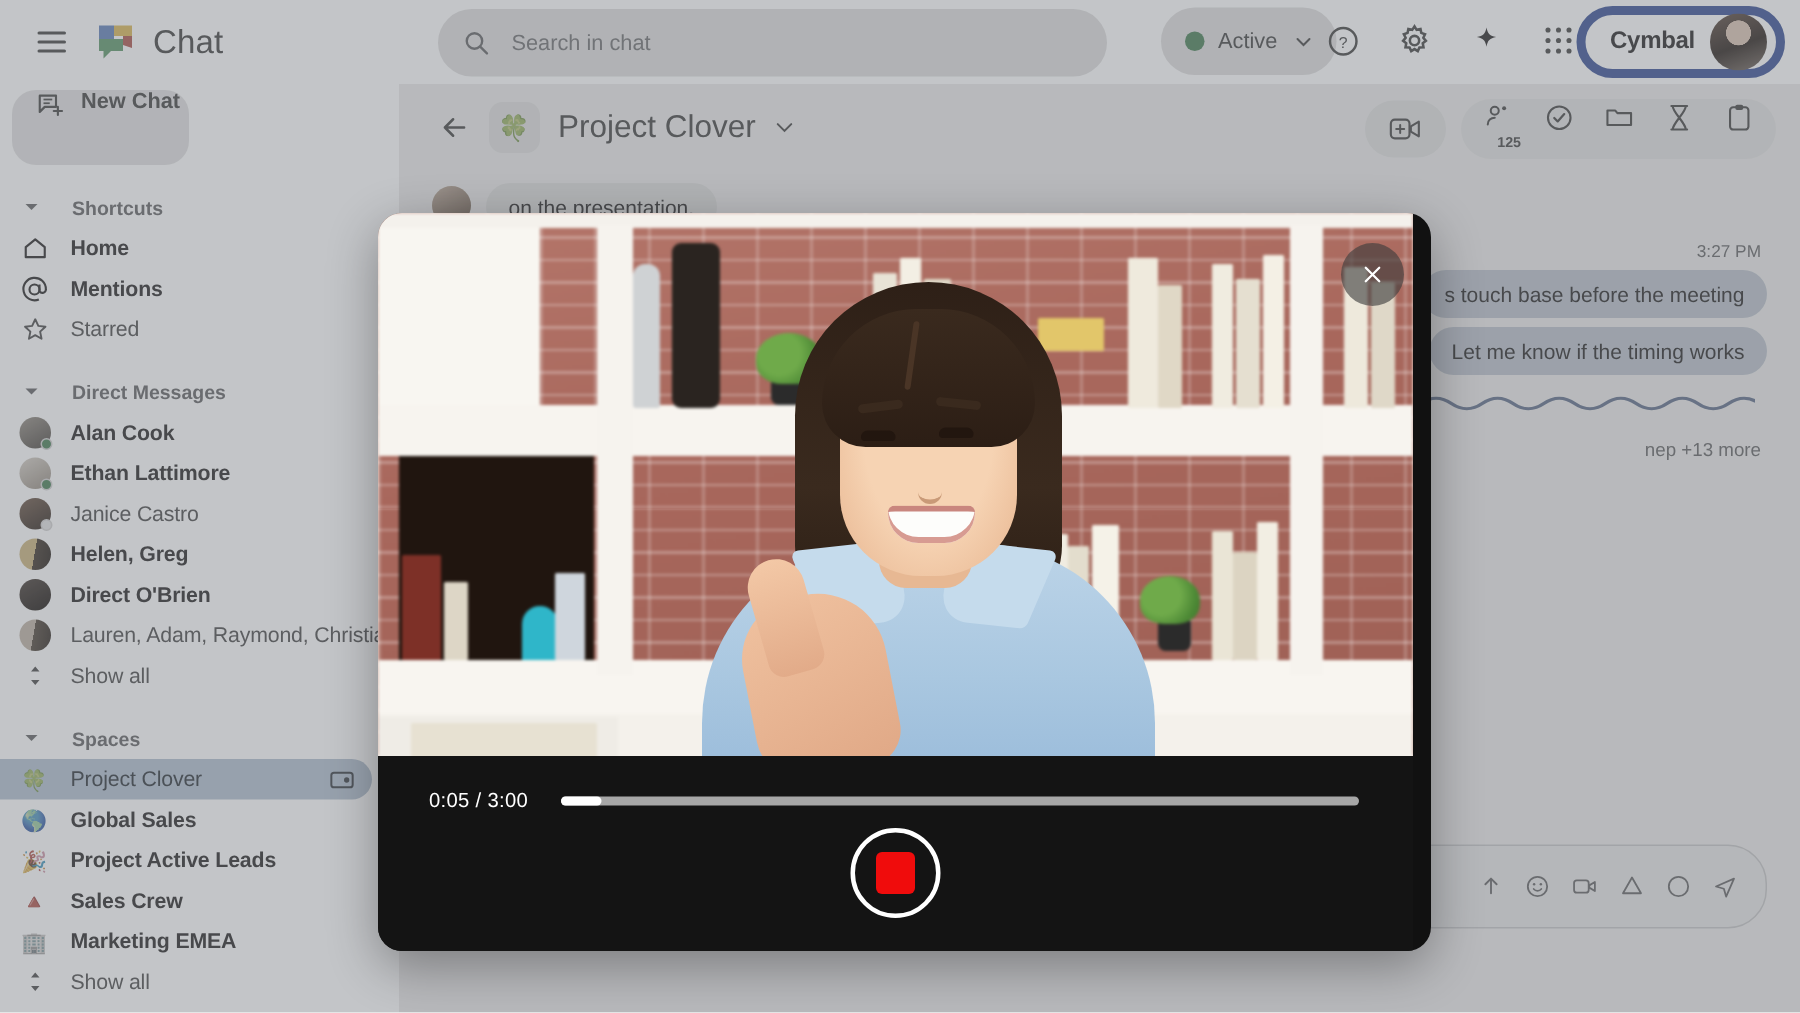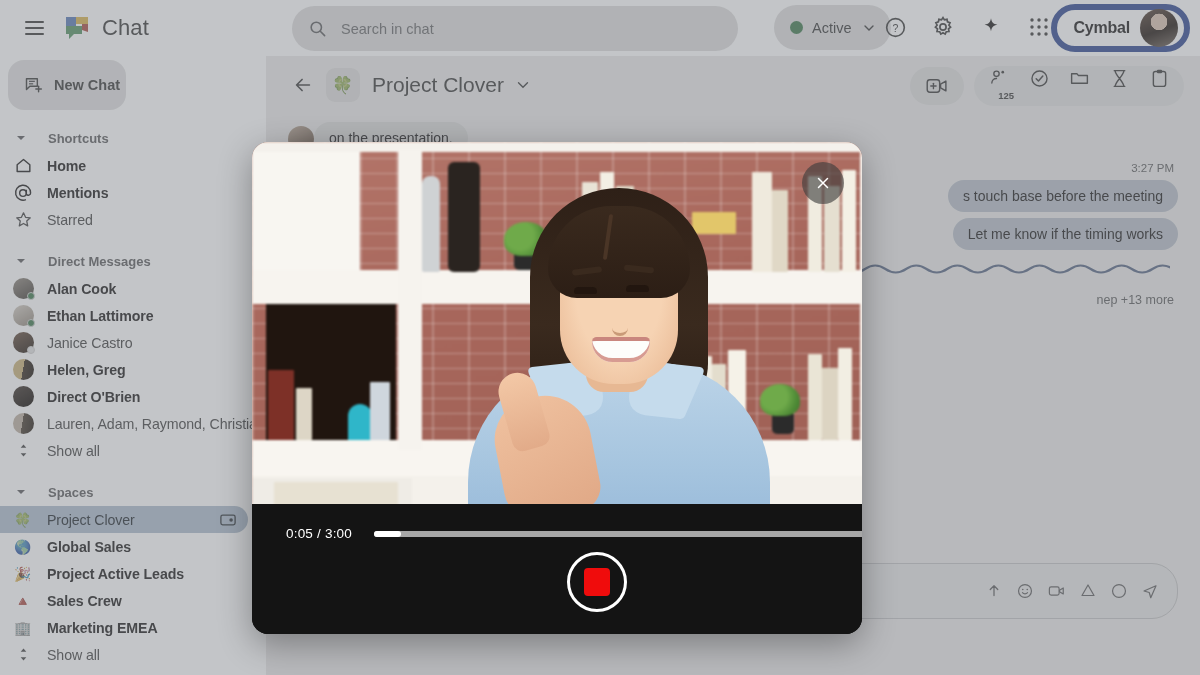--- a/index.html
+++ b/index.html
@@ -73,21 +73,21 @@
     background: radial-gradient(circle at 50% 34%, #f0c9a8 0 26%, rgba(0,0,0,0) 27%),
                 linear-gradient(160deg,#6b4a37 0%, #2a1c14 55%, #7d6b5c 100%);
     position: relative; overflow: hidden;
   }
 
   
   .sidebar { position: absolute; left: 0; top: 56px; width: 266px; bottom: 0; }
   .newchat {
     margin: 4px 0 0 8px; width: 118px; height: 50px;
     background: #e6e8eb; border-radius: 16px;
-    display: flex; align-items: center; gap: 10px; padding-left: 16px;
+    display: flex; align-items: flex-start; gap: 10px; padding-left: 16px;
   }
   .newchat-label { font-size: 14.5px; color: #3c4043; font-weight: 600; }
   .section-head {
     display: flex; align-items: center; gap: 12px;
     height: 28px; margin-top: 14px; padding-left: 14px;
   }
   .section-head .caret { width: 14px; display:flex; justify-content:center; }
   .section-head .s-label { font-size: 13px; color: #5f6368; font-weight: 600; margin-left: 8px;}
   .row {
     display: flex; align-items: center; height: 27px;
@@ -128,21 +128,21 @@
   .hdr-group {
     margin-left: 4px; height: 40px; border-radius: 20px; background: #e7e9eb;
     display: flex; align-items: center; padding: 0 6px; gap: 2px;
   }
   .hdr-ico { width: 38px; height: 36px; display: flex; justify-content: center; position: relative; }
   .member-count { position: absolute; right: 4px; bottom: 3px; font-size: 9.5px; color: #3c4043; font-weight: 600; }
 
   
   .msg-scroll { position: absolute; left: 0; right: 0; top: 58px; bottom: 66px; }
   .msg-row { display: flex; padding: 0 22px 0 22px; margin-top: 6px; }
-  .msg-row.left { align-items: center; }
+  .msg-row.left { align-items: flex-start; gap: 10px; }
   .msg-row.right { justify-content: flex-end; }
   .m-avatar { width: 26px; height: 26px; border-radius: 50%; flex: none; margin-top: 2px; }
   .bubble {
     background: #e2e4e7; border-radius: 16px; padding: 8px 15px;
     font-size: 14px; color: #202124; max-width: 560px;
   }
   .bubble.sent { background: #b6c7dd; }
   .ts { font-size: 11.5px; color: #5f6368; text-align: right; padding-right: 26px; margin-top: 8px; }
   .wavy { height: 22px; margin: 10px 30px 0 24px; }
   .readers { display: flex; align-items: center; gap: 6px; padding: 8px 26px 0 0; justify-content: flex-end; }
@@ -152,21 +152,21 @@
     border: 1px solid #c8cbcf; border-radius: 26px; background: #eceef0;
     display: flex; align-items: center; padding: 0 18px; gap: 12px;
   }
   .composer-ph { font-size: 14.5px; color: #6c7075; flex: 1; }
   .composer-icons { display: flex; align-items: center; gap: 13px; }
   .composer-left { position: absolute; left: -26px; }
 
   
   .modal {
     position: absolute; left: 252px; top: 142px;
-    width: 610px; height: 492px;
+    width: 702px; height: 492px;
     border-radius: 16px; overflow: hidden;
     background: #111; z-index: 60;
     box-shadow: 0 10px 34px rgba(0,0,0,.33);
   }
   .video-stage { position: absolute; left: 0; top: 0; width: 690px; height: 362px; overflow: hidden; background: #efe9e2; }
 
   
   .brick {
     position: absolute; inset: 0;
     background:

